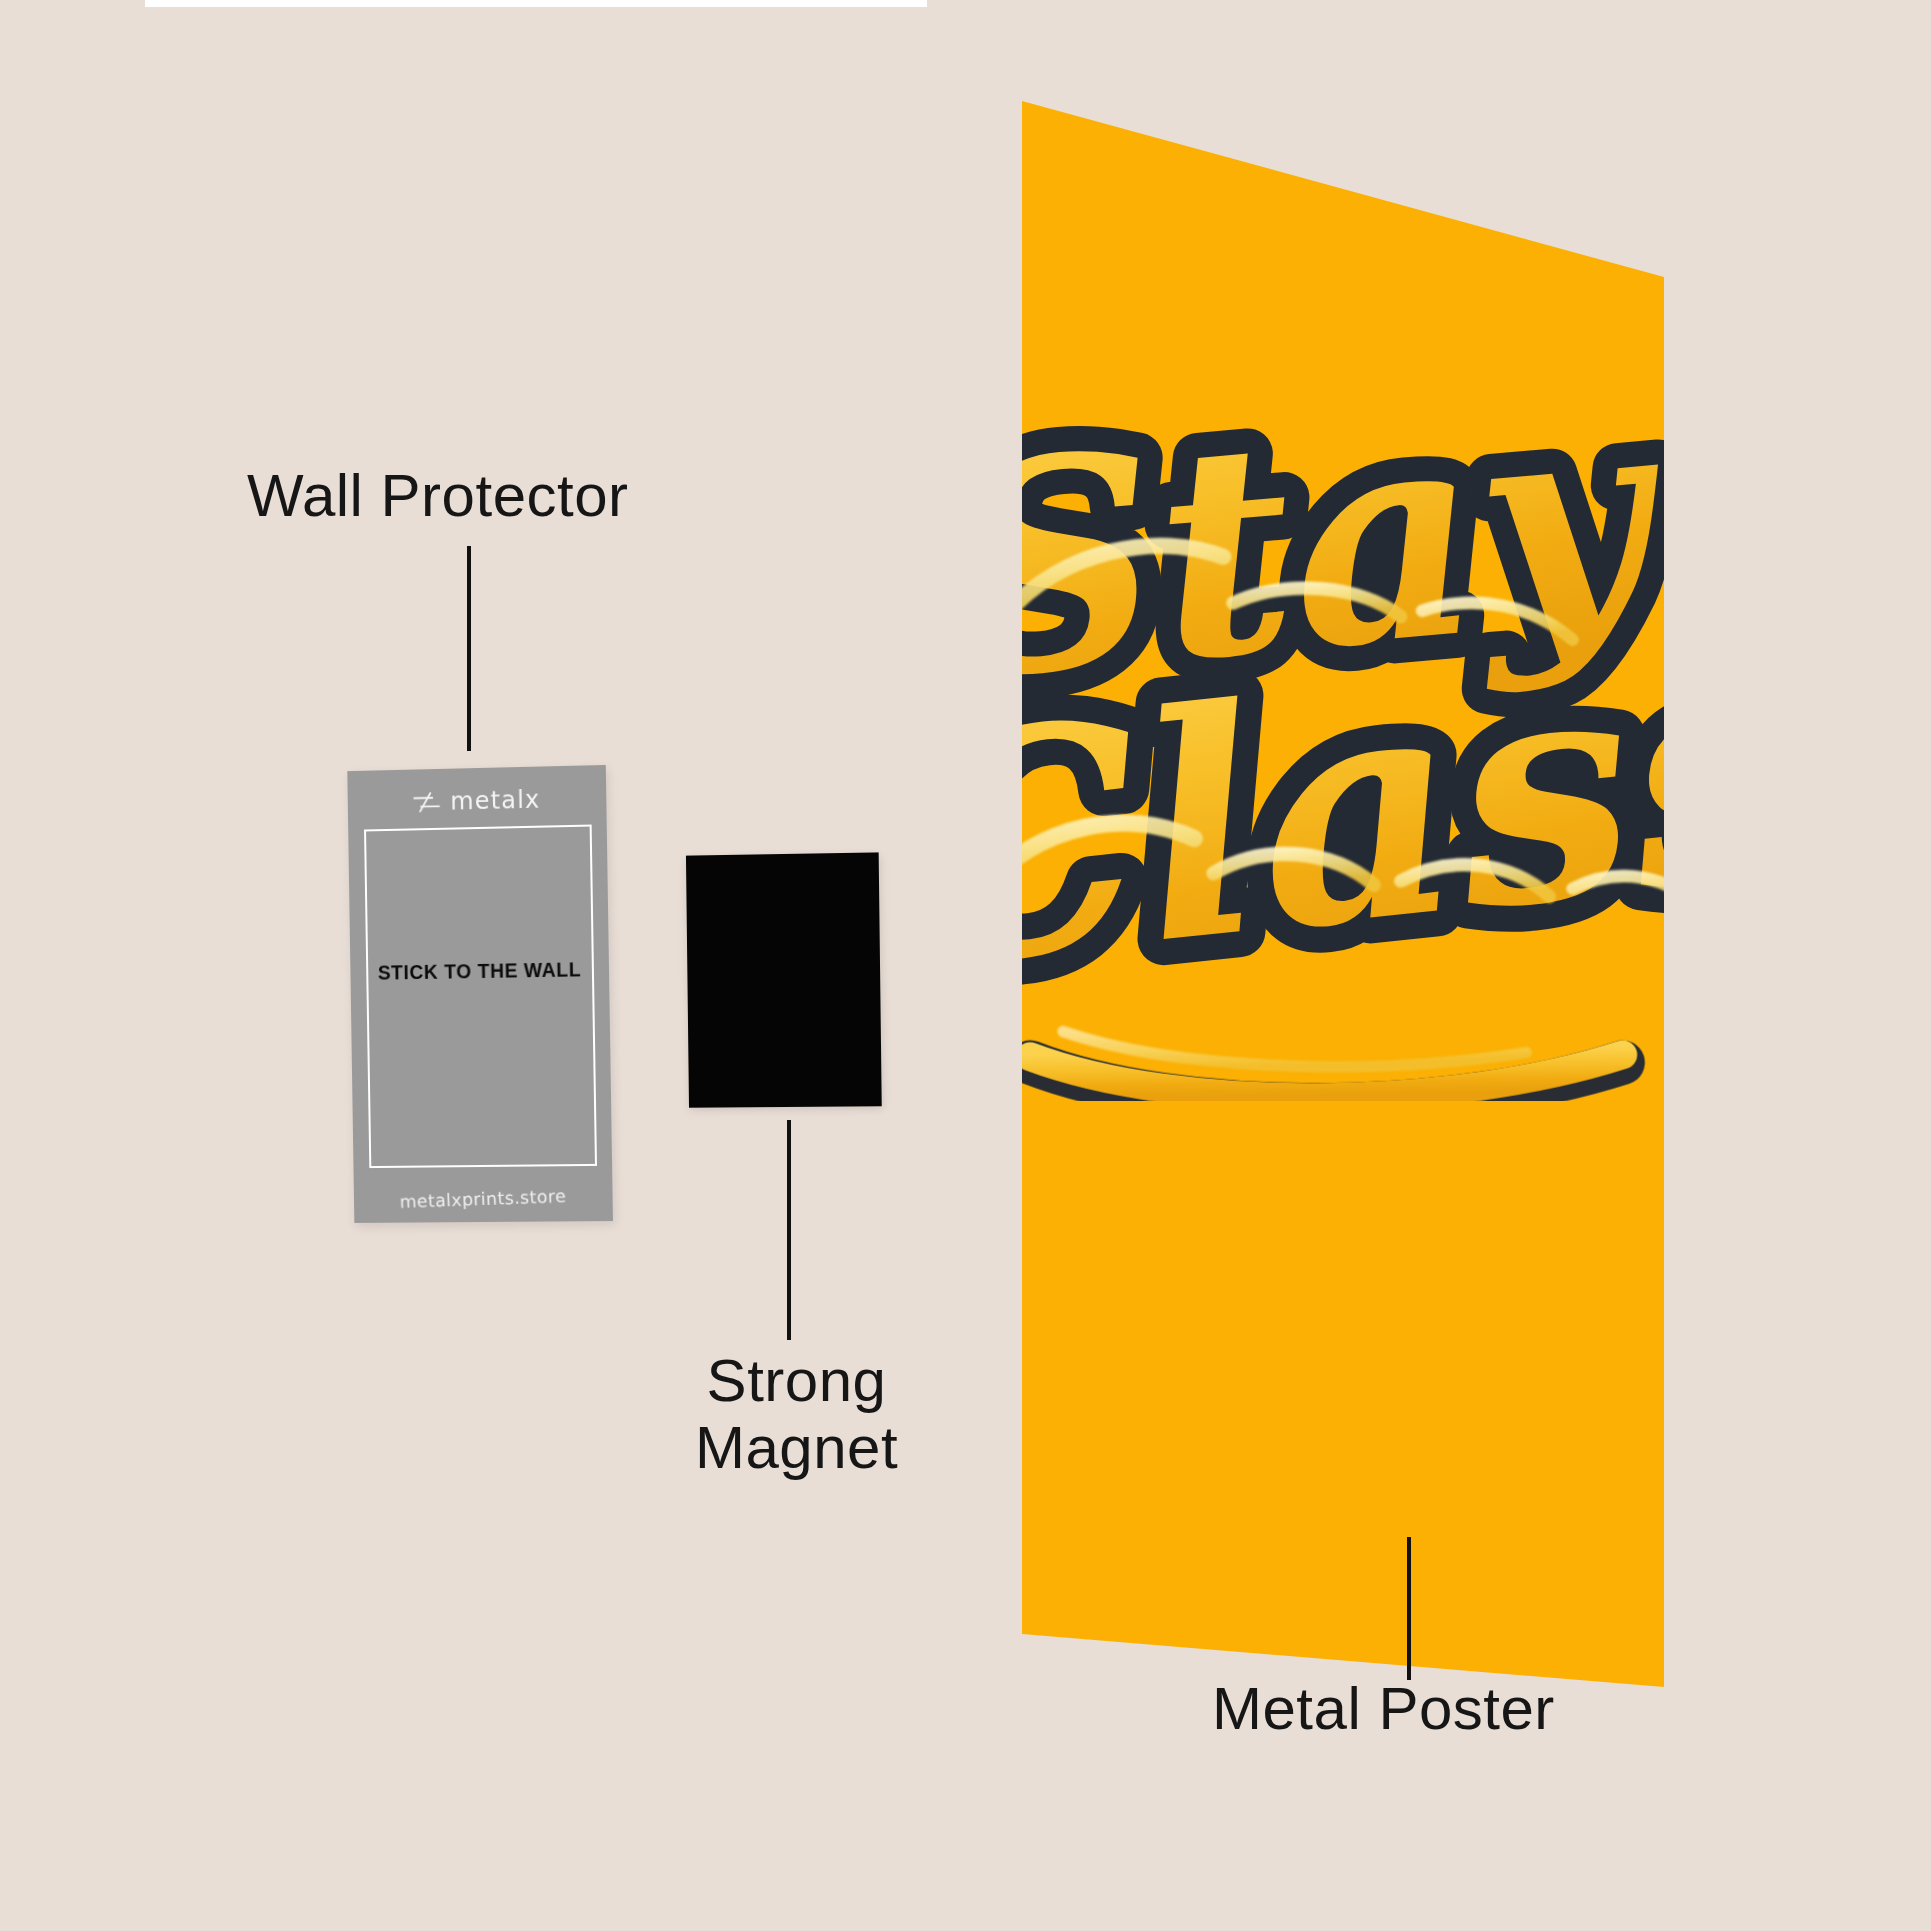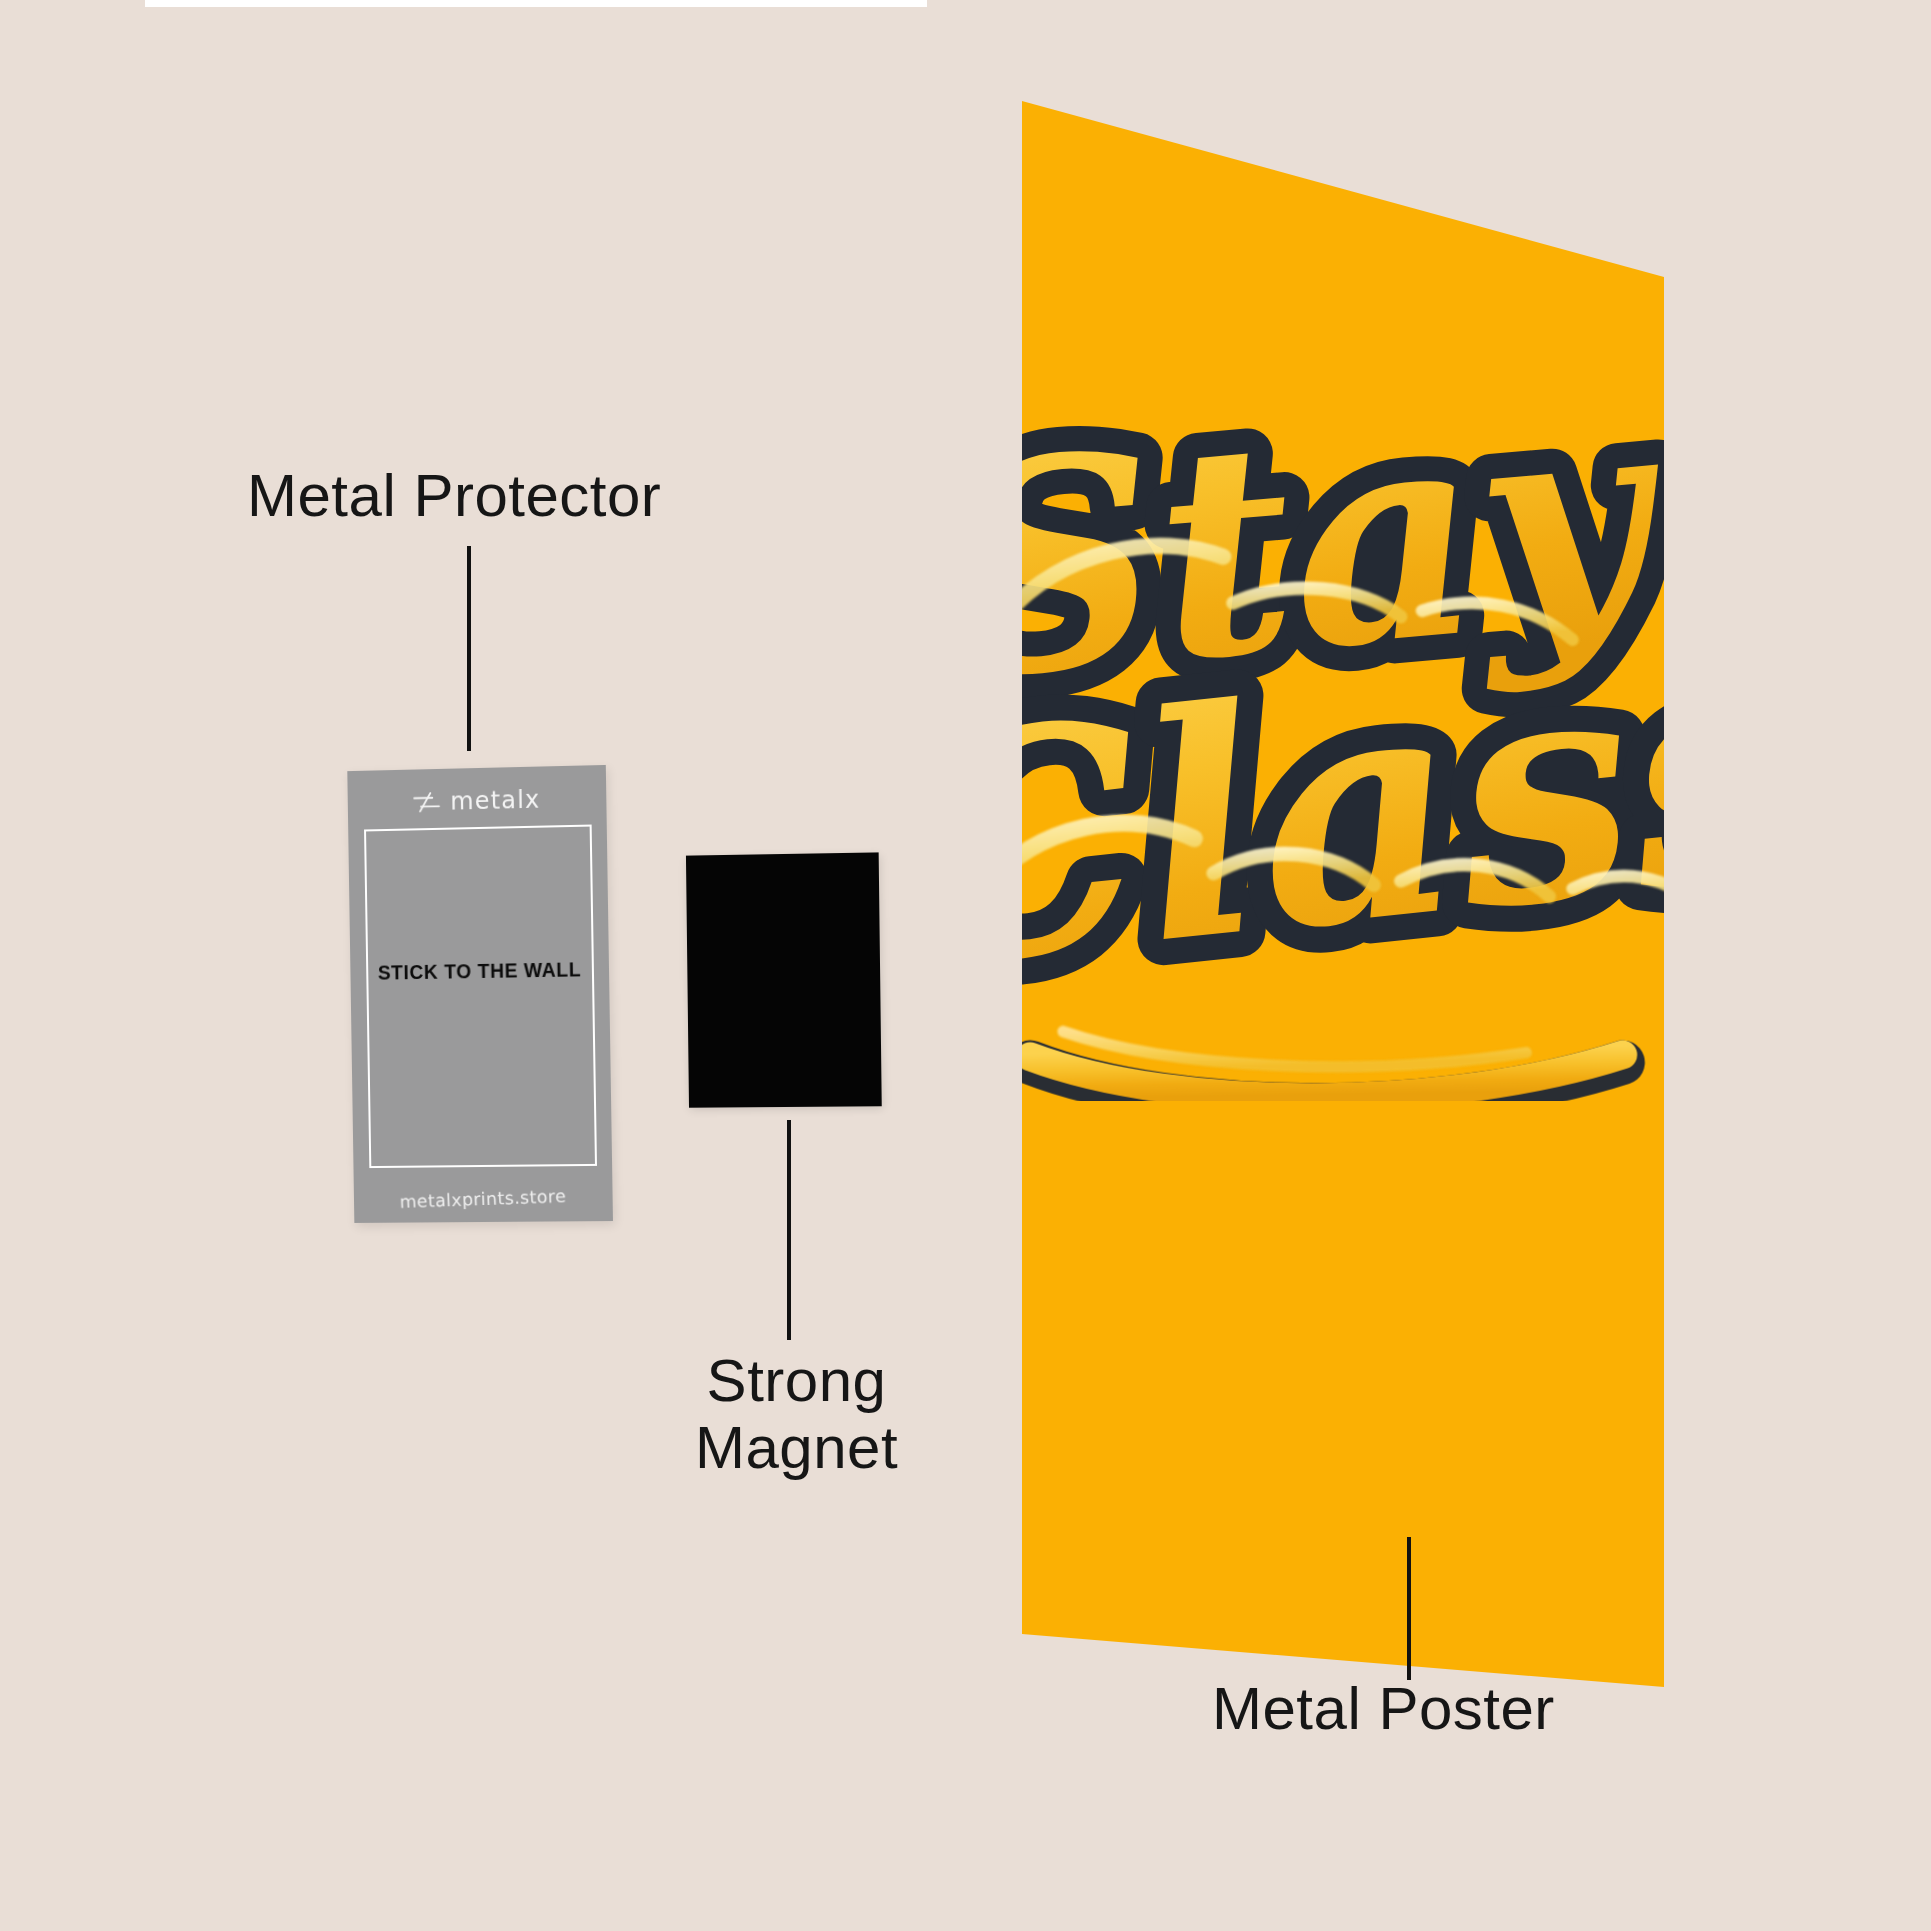--- a/index.html
+++ b/index.html
@@ -254,21 +254,21 @@
 
     <div id="wall-protector-url">metalxprints.store</div>
   </div>
 
   <div id="magnet-square"></div>
 
   <div class="leader" id="leader-wall-protector"></div>
   <div class="leader" id="leader-strong-magnet"></div>
   <div class="leader" id="leader-metal-poster"></div>
 
-  <div class="callout-label" id="label-wall-protector">Metal Protector</div>
+  <div class="callout-label" id="label-wall-protector">Wall Protector</div>
 
   <div class="callout-label" id="label-metal-poster">Metal Poster</div>
 
   <div class="callout-label" id="label-strong-magnet">Strong
 Magnet</div>
 
 </div>
 
 
 </body></html>

